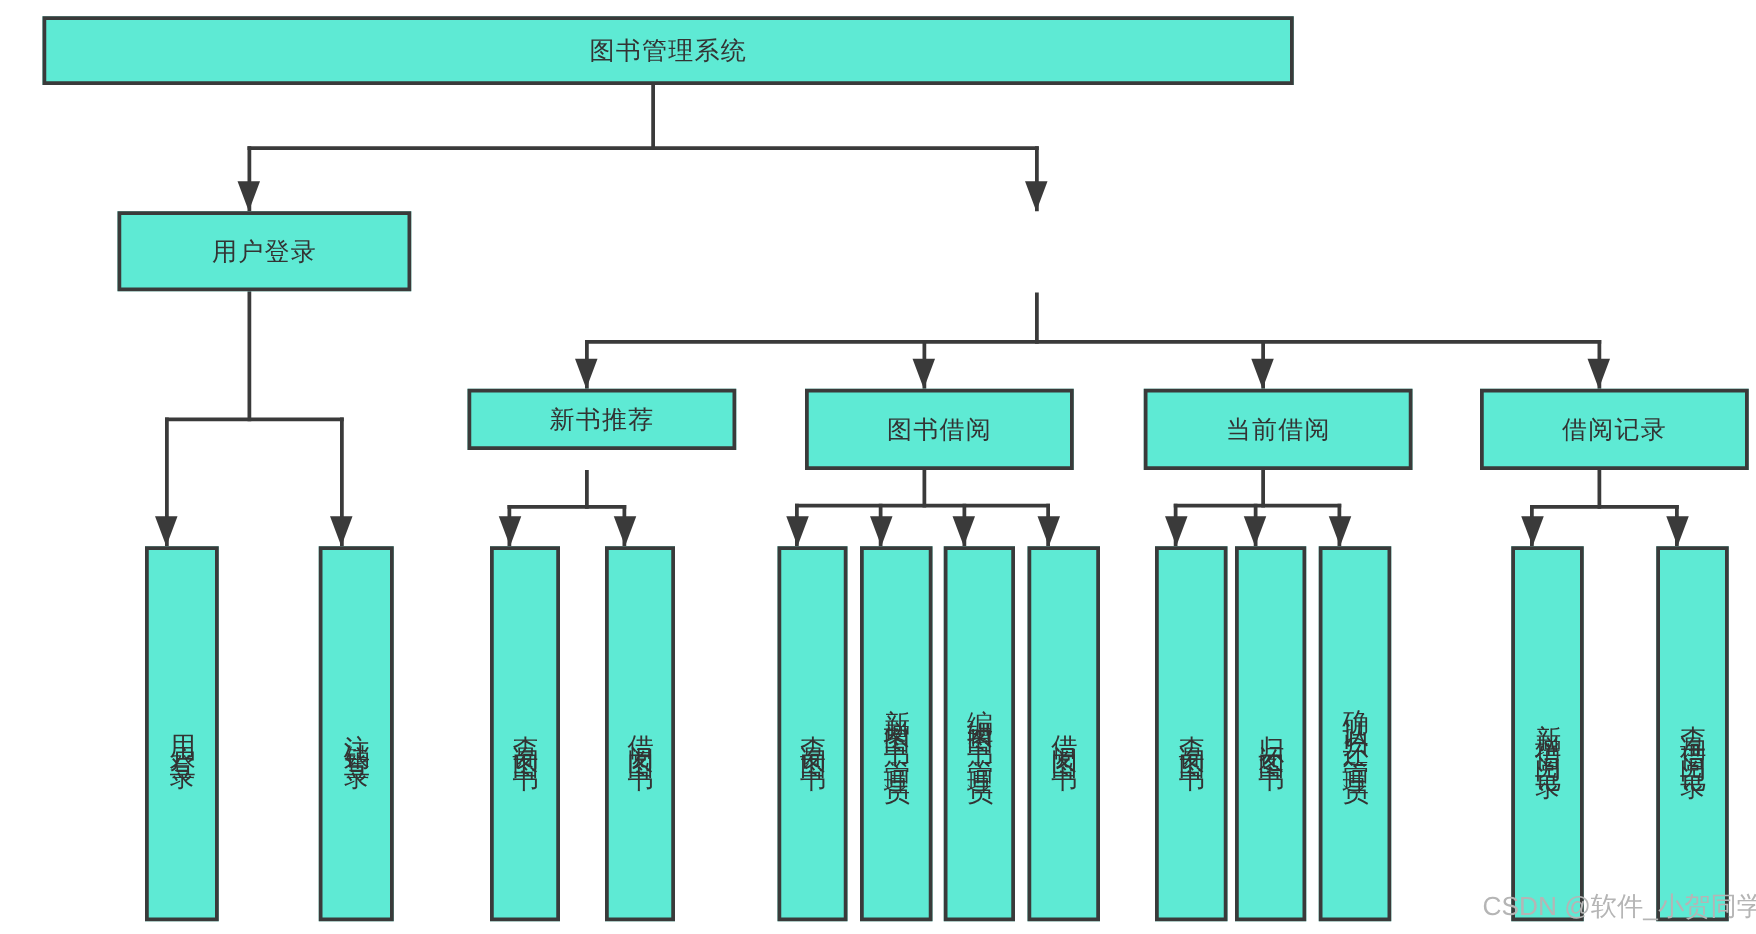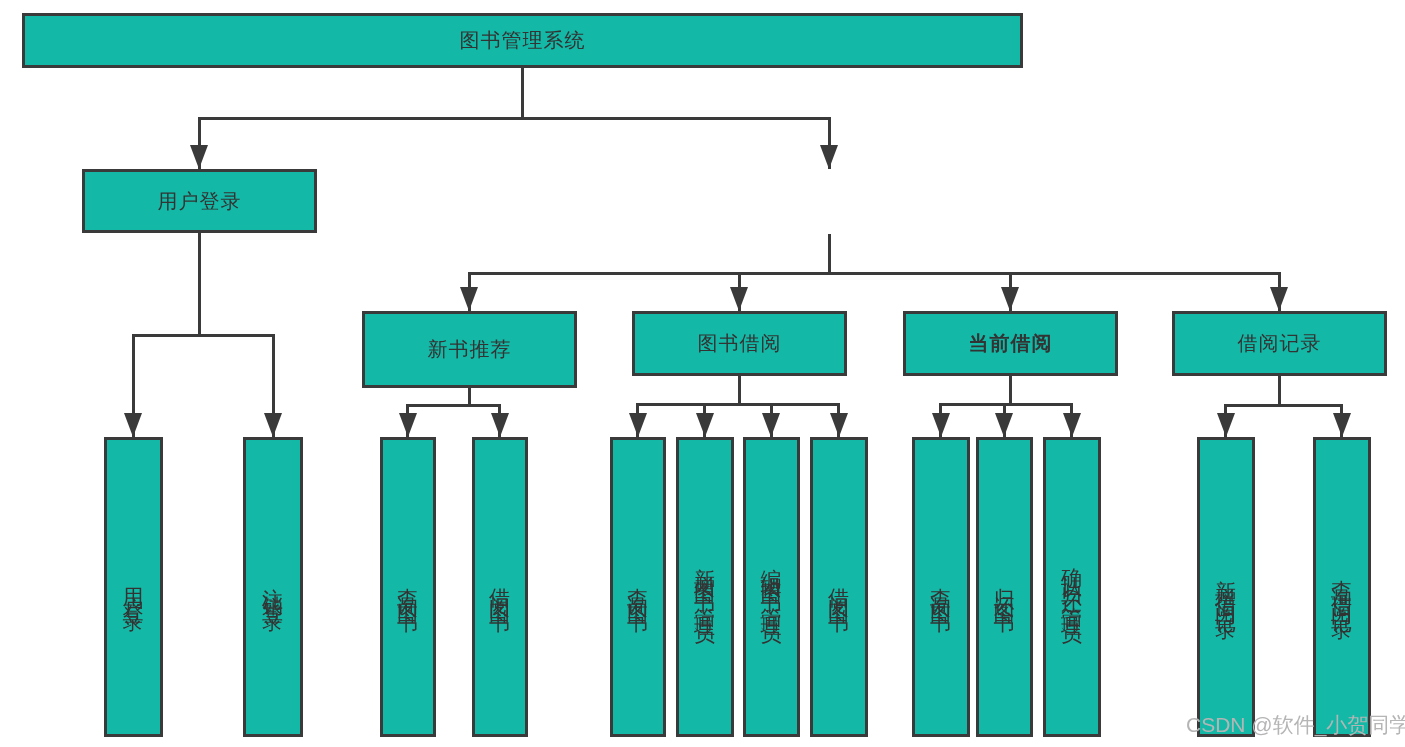--- a/index.html
+++ b/index.html
@@ -7,23 +7,23 @@
     --text:#333333;
     --wm:#b5b5b5;
     --bg:#ffffff;
   }
   html,body{margin:0;padding:0;background:var(--bg);}
   .canvas{
     position:relative;width:1405px;height:747px;background:var(--bg);
     font-family:"Liberation Sans","DejaVu Sans",sans-serif;overflow:hidden;
   }
   .box{
-    position:absolute;background:#14b8a6;border:3px solid var(--line);
+    position:absolute;background:#5eead4;border:3px solid var(--line);
     box-sizing:border-box;display:flex;align-items:center;justify-content:center;
-    color:var(--text);font-size:20px;letter-spacing:1px;white-space:nowrap;
+    color:var(--text);font-size:20px;letter-spacing:1px;white-space:nowrap;margin-left:12px;
   }
   .leaf{top:437px;height:300px;font-size:21px;letter-spacing:0;}
   .leaf .vtext{
     writing-mode:vertical-rl;text-orientation:mixed;
     letter-spacing:8px;line-height:1;white-space:nowrap;
   }
   .vline,.hline{position:absolute;background:var(--line);}
   .vline{width:3px;}
   .hline{height:3px;}
   .arrow{
@@ -101,27 +101,27 @@
   <div class="arrow" style="left:1333px;top:413px;"></div>
 
   <div class="box" style="left:22px;top:13px;width:1001px;height:55px;">
     <span>图书管理系统</span>
   </div>
 
   <div class="box" style="left:82px;top:169px;width:235px;height:64px;">
     <span>用户登录</span>
   </div>
 
-  <div class="box" style="left:362px;top:311px;width:215px;height:77px;">
+  <div class="box" style="left:362px;top:311px;width:215px;height:49px;">
     <span>新书推荐</span>
   </div>
   <div class="box" style="left:632px;top:311px;width:215px;height:65px;">
     <span>图书借阅</span>
   </div>
-  <div class="box" style="left:903px;top:311px;width:215px;height:65px;font-weight:bold;">
+  <div class="box" style="left:903px;top:311px;width:215px;height:65px;">
     <span>当前借阅</span>
   </div>
   <div class="box" style="left:1172px;top:311px;width:215px;height:65px;">
     <span>借阅记录</span>
   </div>
 
   <div class="box leaf" style="left:104px;width:59px;">
     <span class="vtext">用户登录</span>
   </div>
   <div class="box leaf" style="left:243px;width:60px;">

